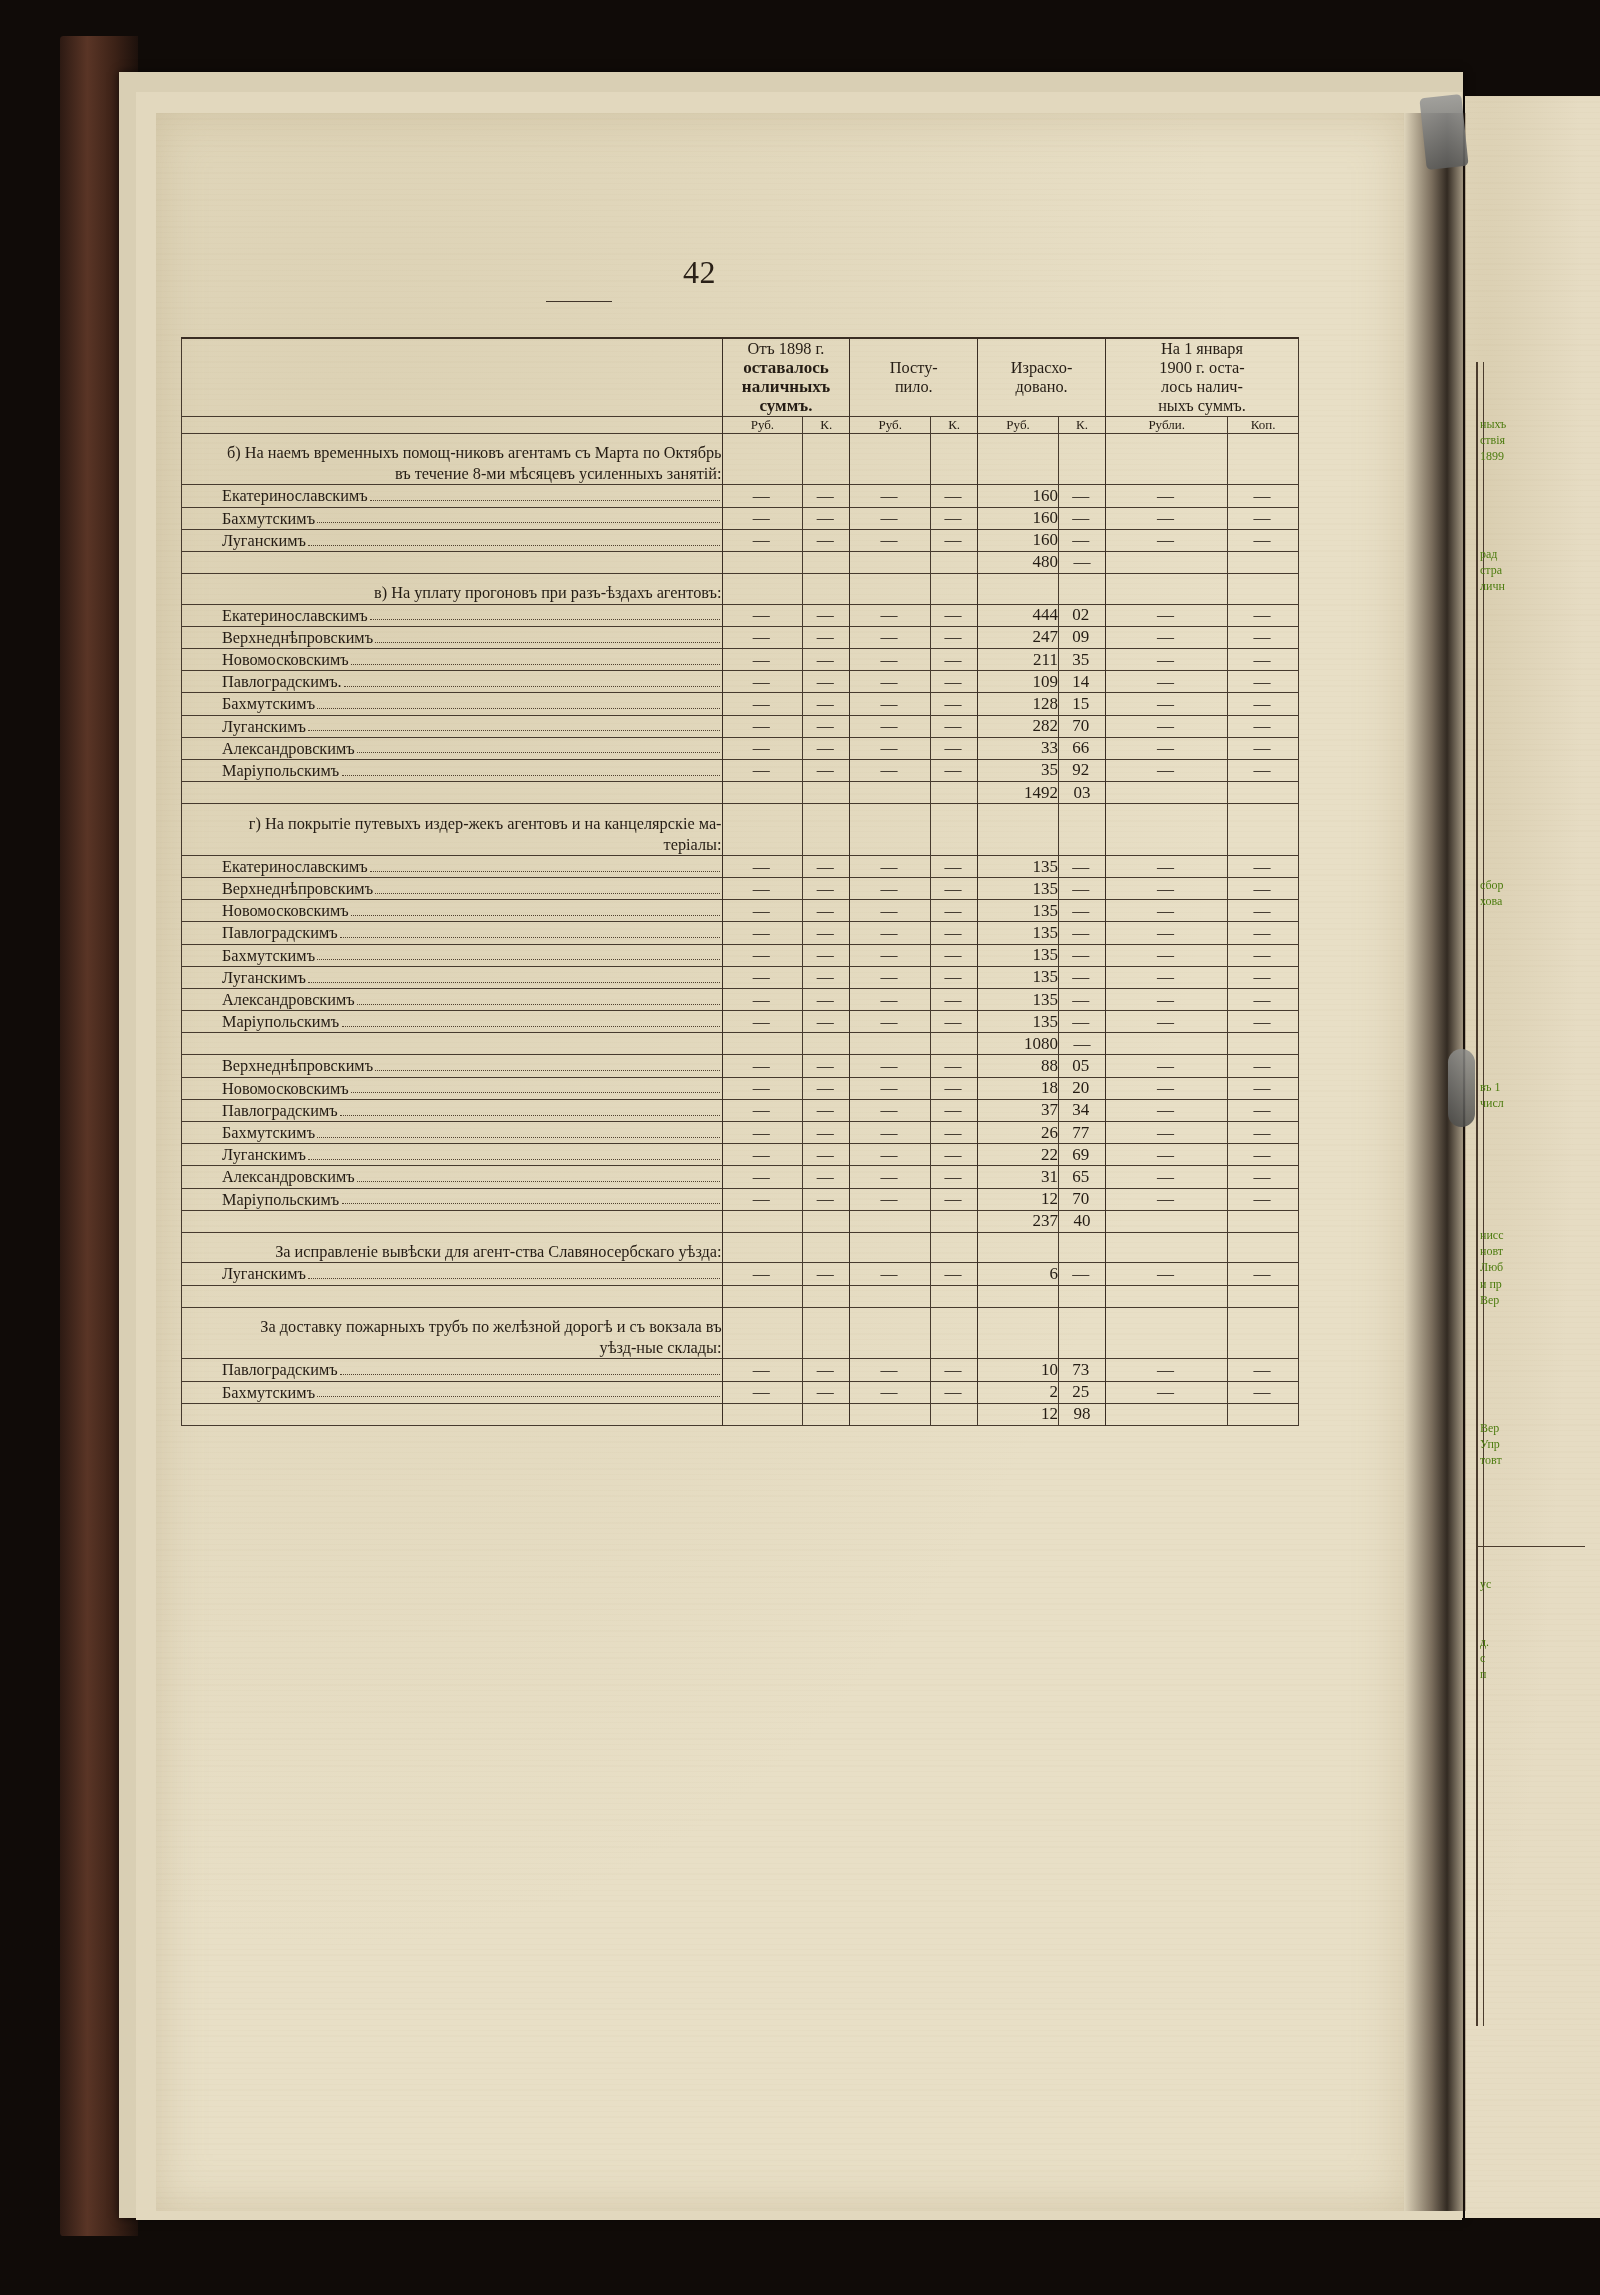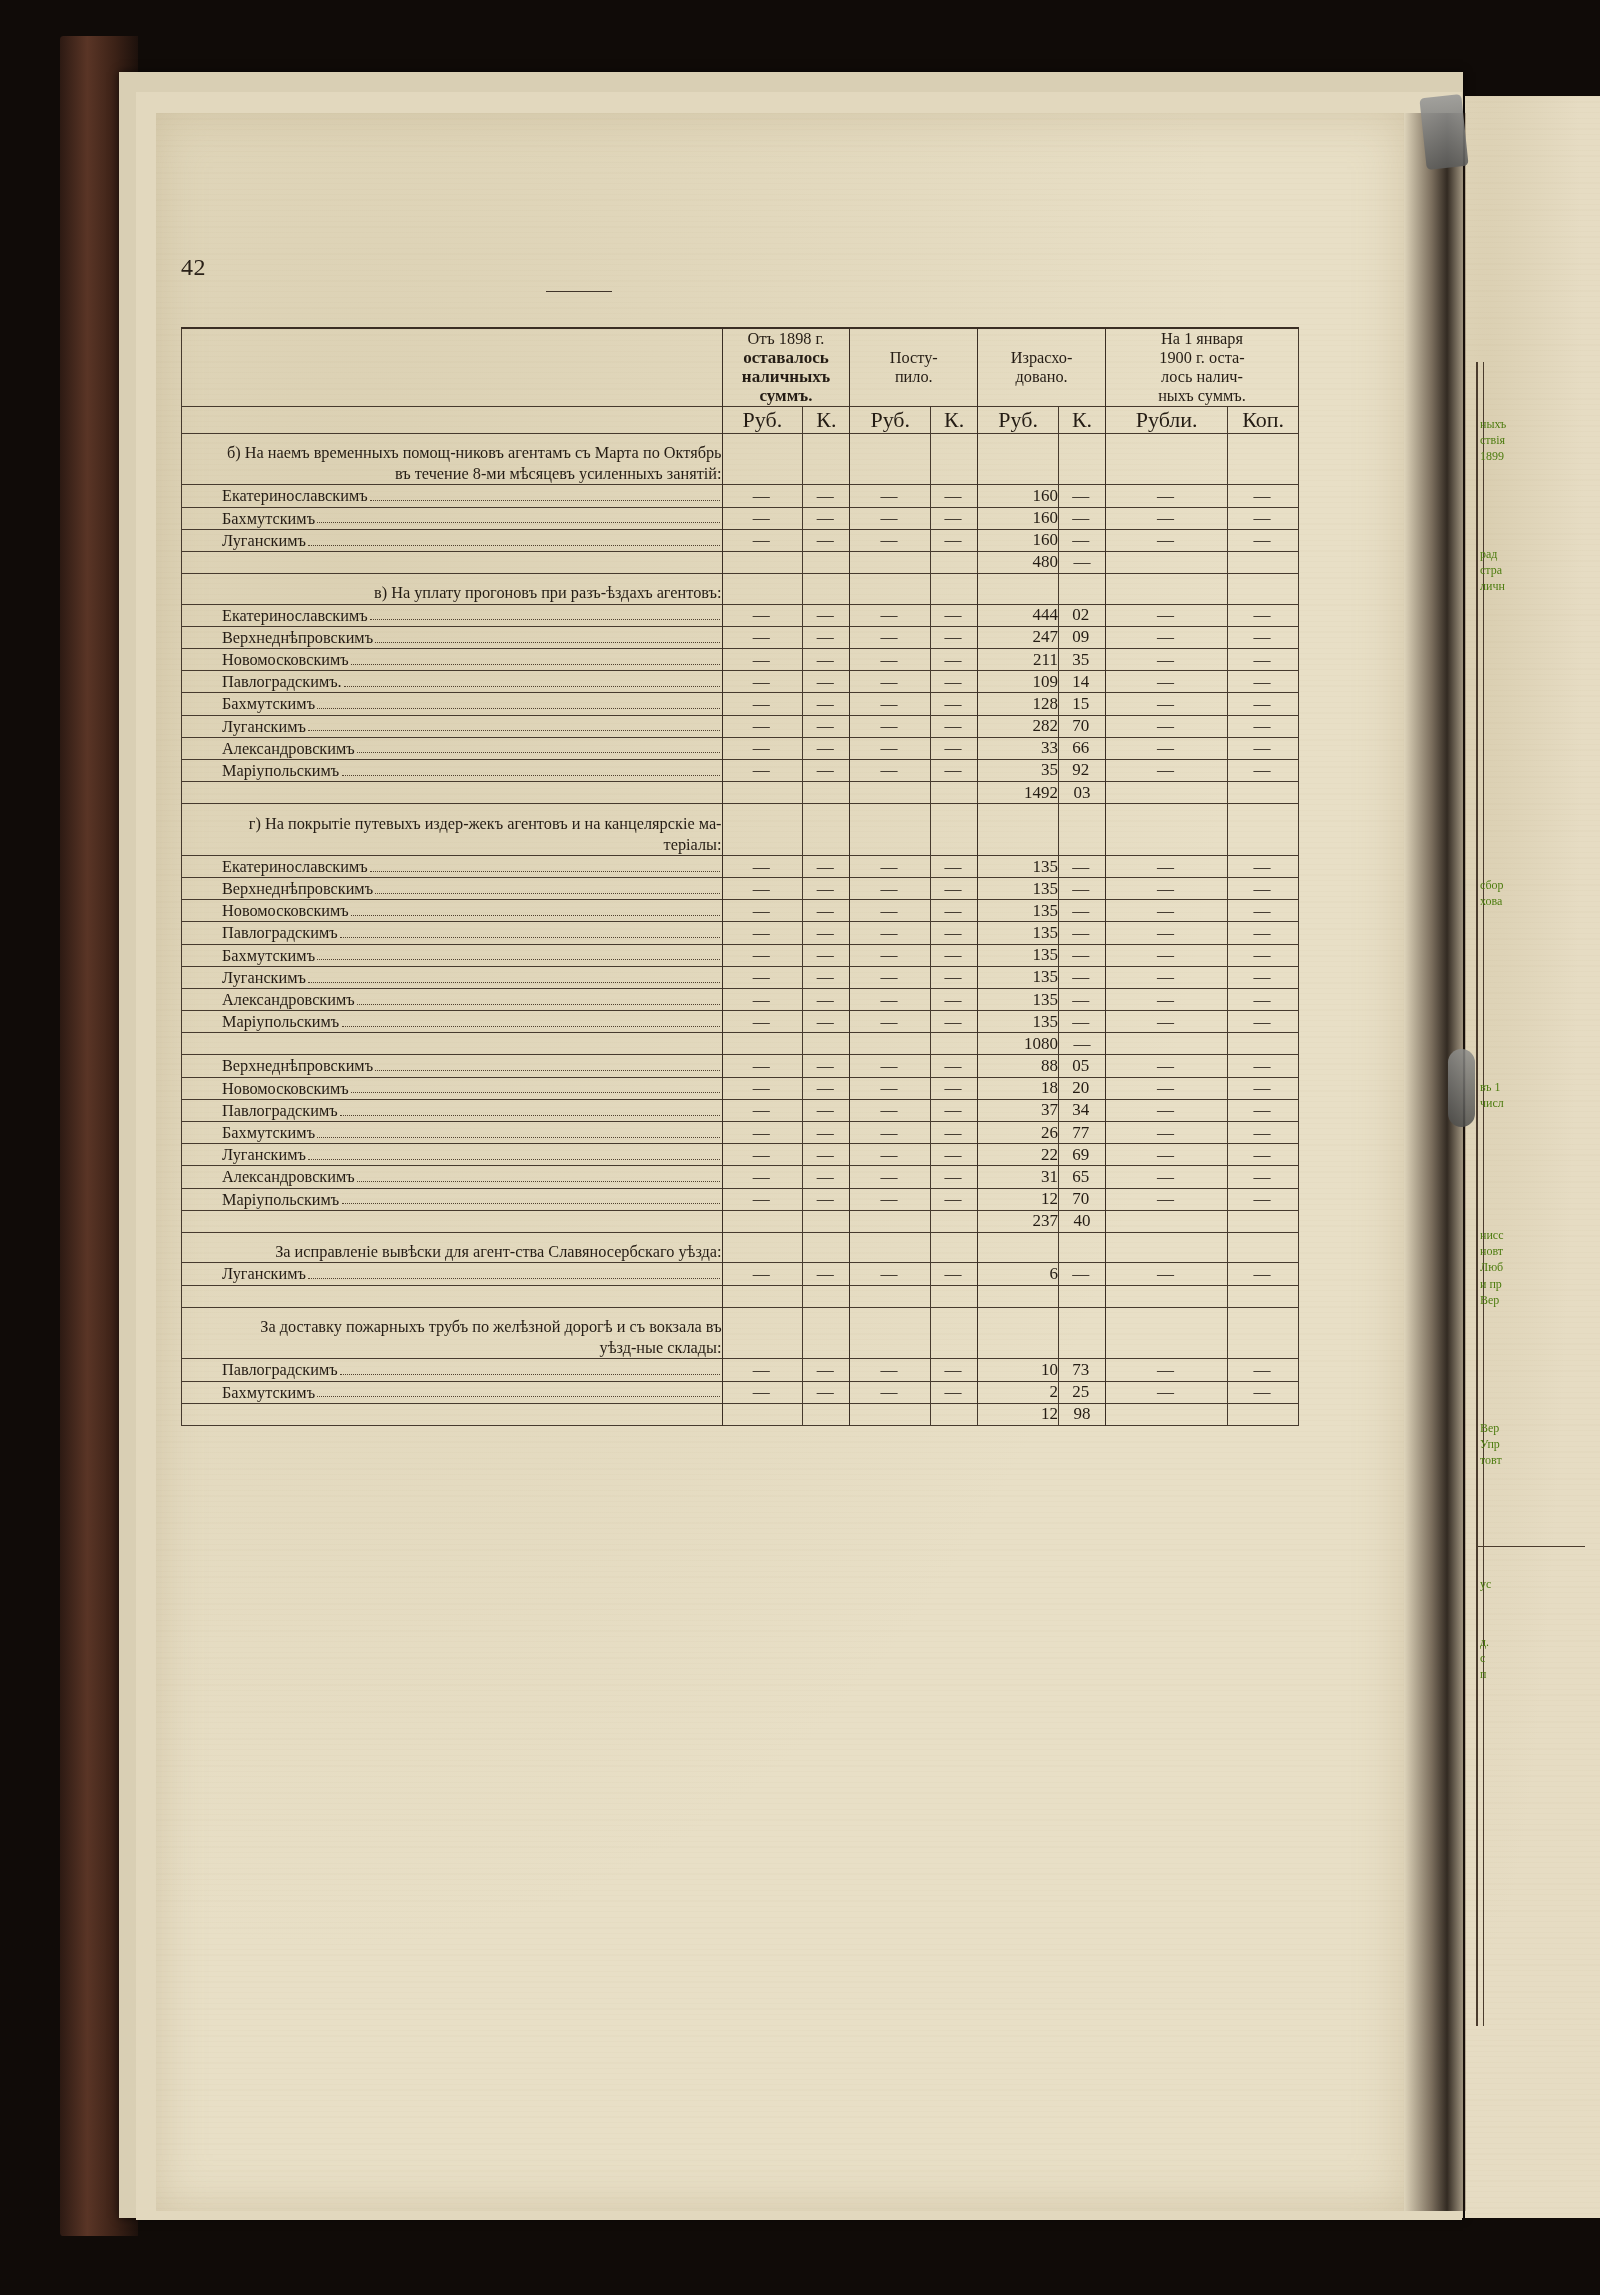--- a/index.html
+++ b/index.html
@@ -89,22 +89,22 @@
 
   
   .page-inner {
     position: absolute;
     left: 181px; top: 139px;
     width: 1200px;
     height: 2050px;
     color: #2a2118;
   }
   .page-number {
-    text-align: left;
-    font-size: 24px;
+    text-align: center;
+    font-size: 32px;
     letter-spacing: 0.6px;
     margin: 115px 0 0 0;
     padding-bottom: 6px;
     width: 1037px;
   }
   .pn-rule {
     width: 66px;
     height: 1.2px;
     background: #40342a;
     margin: 3.6px auto 0 365px;
@@ -136,21 +136,21 @@
     padding: 6px 2.4px;
   }
   th.hcol .small {
     font-size: 17px;
     line-height: 1.12;
     display: block;
     font-weight: bold;
   }
   th.unit {
     font-weight: normal;
-    font-size: 22px;
+    font-size: 13px;
     text-align: center;
     padding: 4.2px 1.2px 5.4px 1.2px;
   }
 
   td.desc {
     padding: 1.8px 6px 1.8px 9.6px;
     font-size: 16.3px;
     line-height: 1.30;
     text-align: right;
   }

